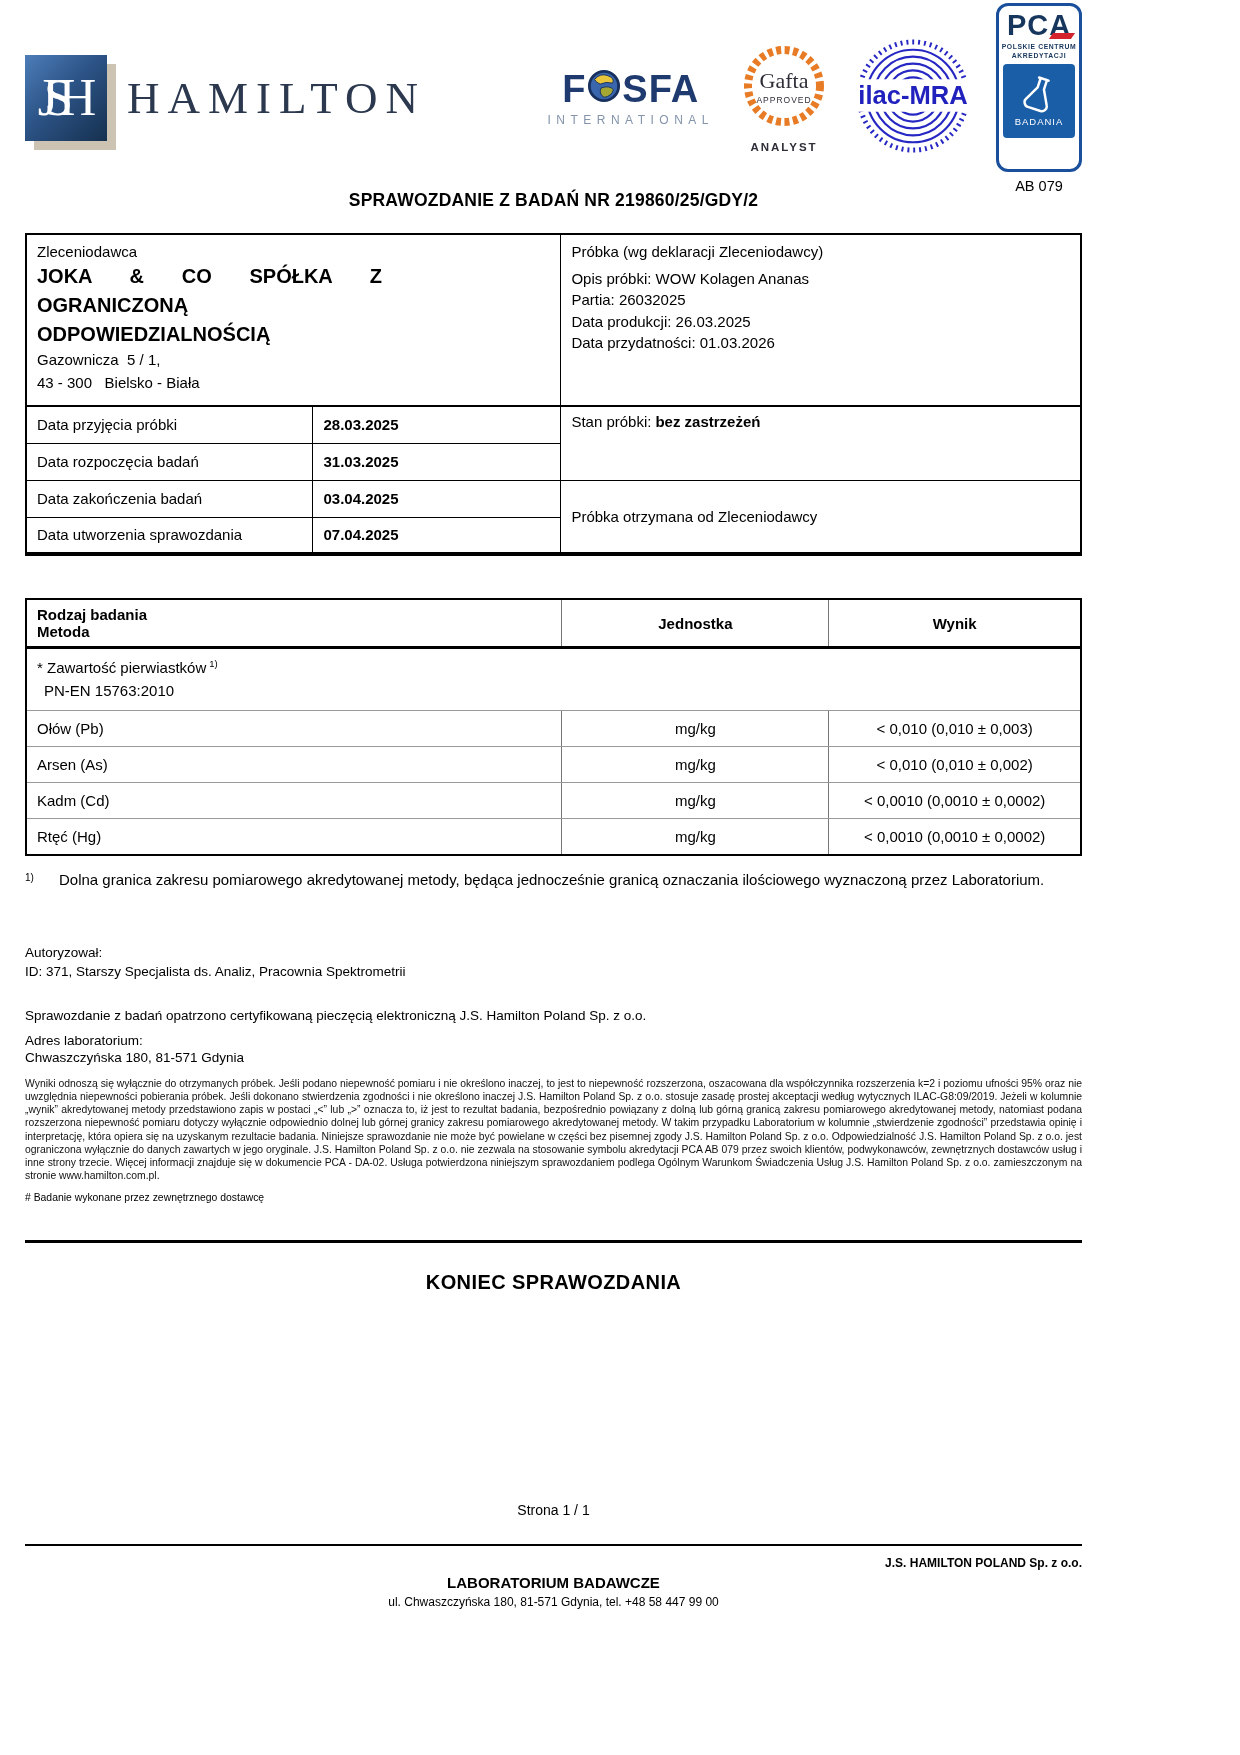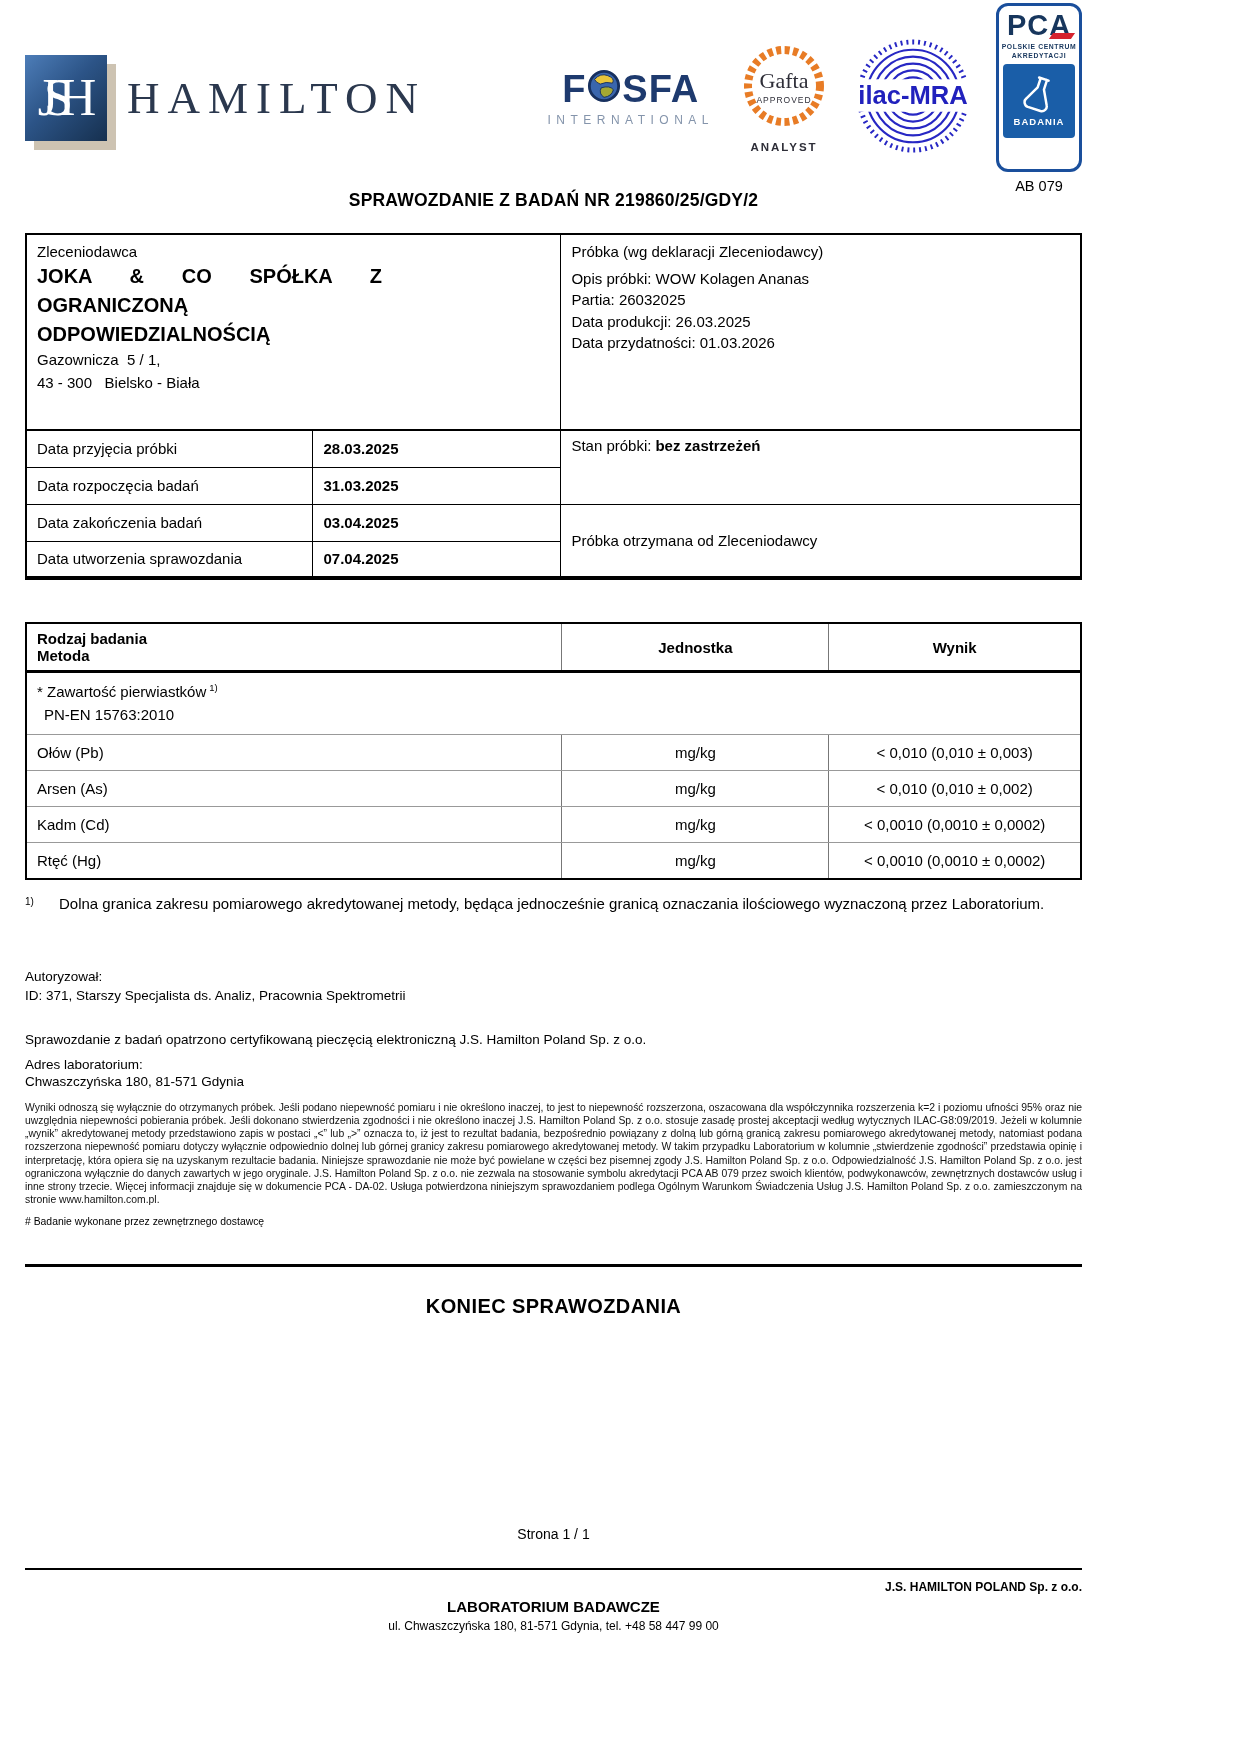--- a/index.html
+++ b/index.html
@@ -20,32 +20,32 @@
   .fosfa-globe{display:inline-block;margin:0 1px;}
   .fosfa-sub{margin-top:4px;font-size:12px;letter-spacing:5.5px;color:#8494ab;}
   .gafta{text-align:center;}
   .gafta-analyst{font-weight:bold;font-size:11.5px;letter-spacing:2px;color:#2e2e38;margin-top:2px;}
   .pca-col{align-self:flex-start;display:flex;flex-direction:column;align-items:center;}
   .pca-badge{width:86px;height:169px;border:3px solid #1a4f9c;border-radius:12px;background:#fff;box-sizing:border-box;display:flex;flex-direction:column;align-items:center;overflow:hidden;}
   .pca-word{position:relative;font-weight:800;font-size:29px;color:#17365d;line-height:1;margin-top:5px;letter-spacing:1px;}
   .pca-red{position:absolute;right:-2px;bottom:1px;width:22px;height:6px;background:#d5232e;transform:skewX(-35deg);}
   .pca-sub{font-size:6.8px;font-weight:bold;color:#17365d;letter-spacing:0.6px;line-height:1.35;text-align:center;margin-top:2px;}
   .pca-blue{margin-top:4px;width:72px;height:74px;background:#1a5ea8;border-radius:4px;display:flex;flex-direction:column;align-items:center;justify-content:center;gap:3px;}
-  .pca-badania{color:#fff;font-size:9.5px;font-weight:bold;letter-spacing:1px;}
+  .pca-badania{color:#fff;font-size:9.5px;font-weight:normal;letter-spacing:1px;}
   .ab079{margin-top:6px;font-size:14.5px;color:#000;}
 
   
   .title{margin-top:12px;text-align:center;font-size:17.5px;font-weight:bold;letter-spacing:0.2px;}
 
   
   table{border-collapse:collapse;width:1057px;table-layout:fixed;}
   td{font-size:15px;vertical-align:top;box-sizing:border-box;}
 
   .t-info{margin-top:22px;border:2px solid #000;}
-  .t-info td{border:1px solid #000;padding:8px 10px;height:196px;}
+  .t-info td{border:1px solid #000;padding:8px 10px;height:172px;}
   .col-half1{width:50.7%;}
   .col-half2{width:49.3%;}
   .client-name{font-weight:bold;font-size:20px;width:345px;text-align:justify;line-height:1.45;margin-top:2px;}
   .client-line{line-height:1.5;white-space:pre-wrap;}
   .sample-h{margin-bottom:8px;}
   .sample-line{line-height:1.42;}
 
   .t-dates{border:2px solid #000;border-bottom:4px solid #000;margin-top:-2px;}
   .t-dates td{border:1px solid #000;padding:6px 10px;height:37px;}
   .t-dates .lbl{width:27.2%;vertical-align:middle;}

